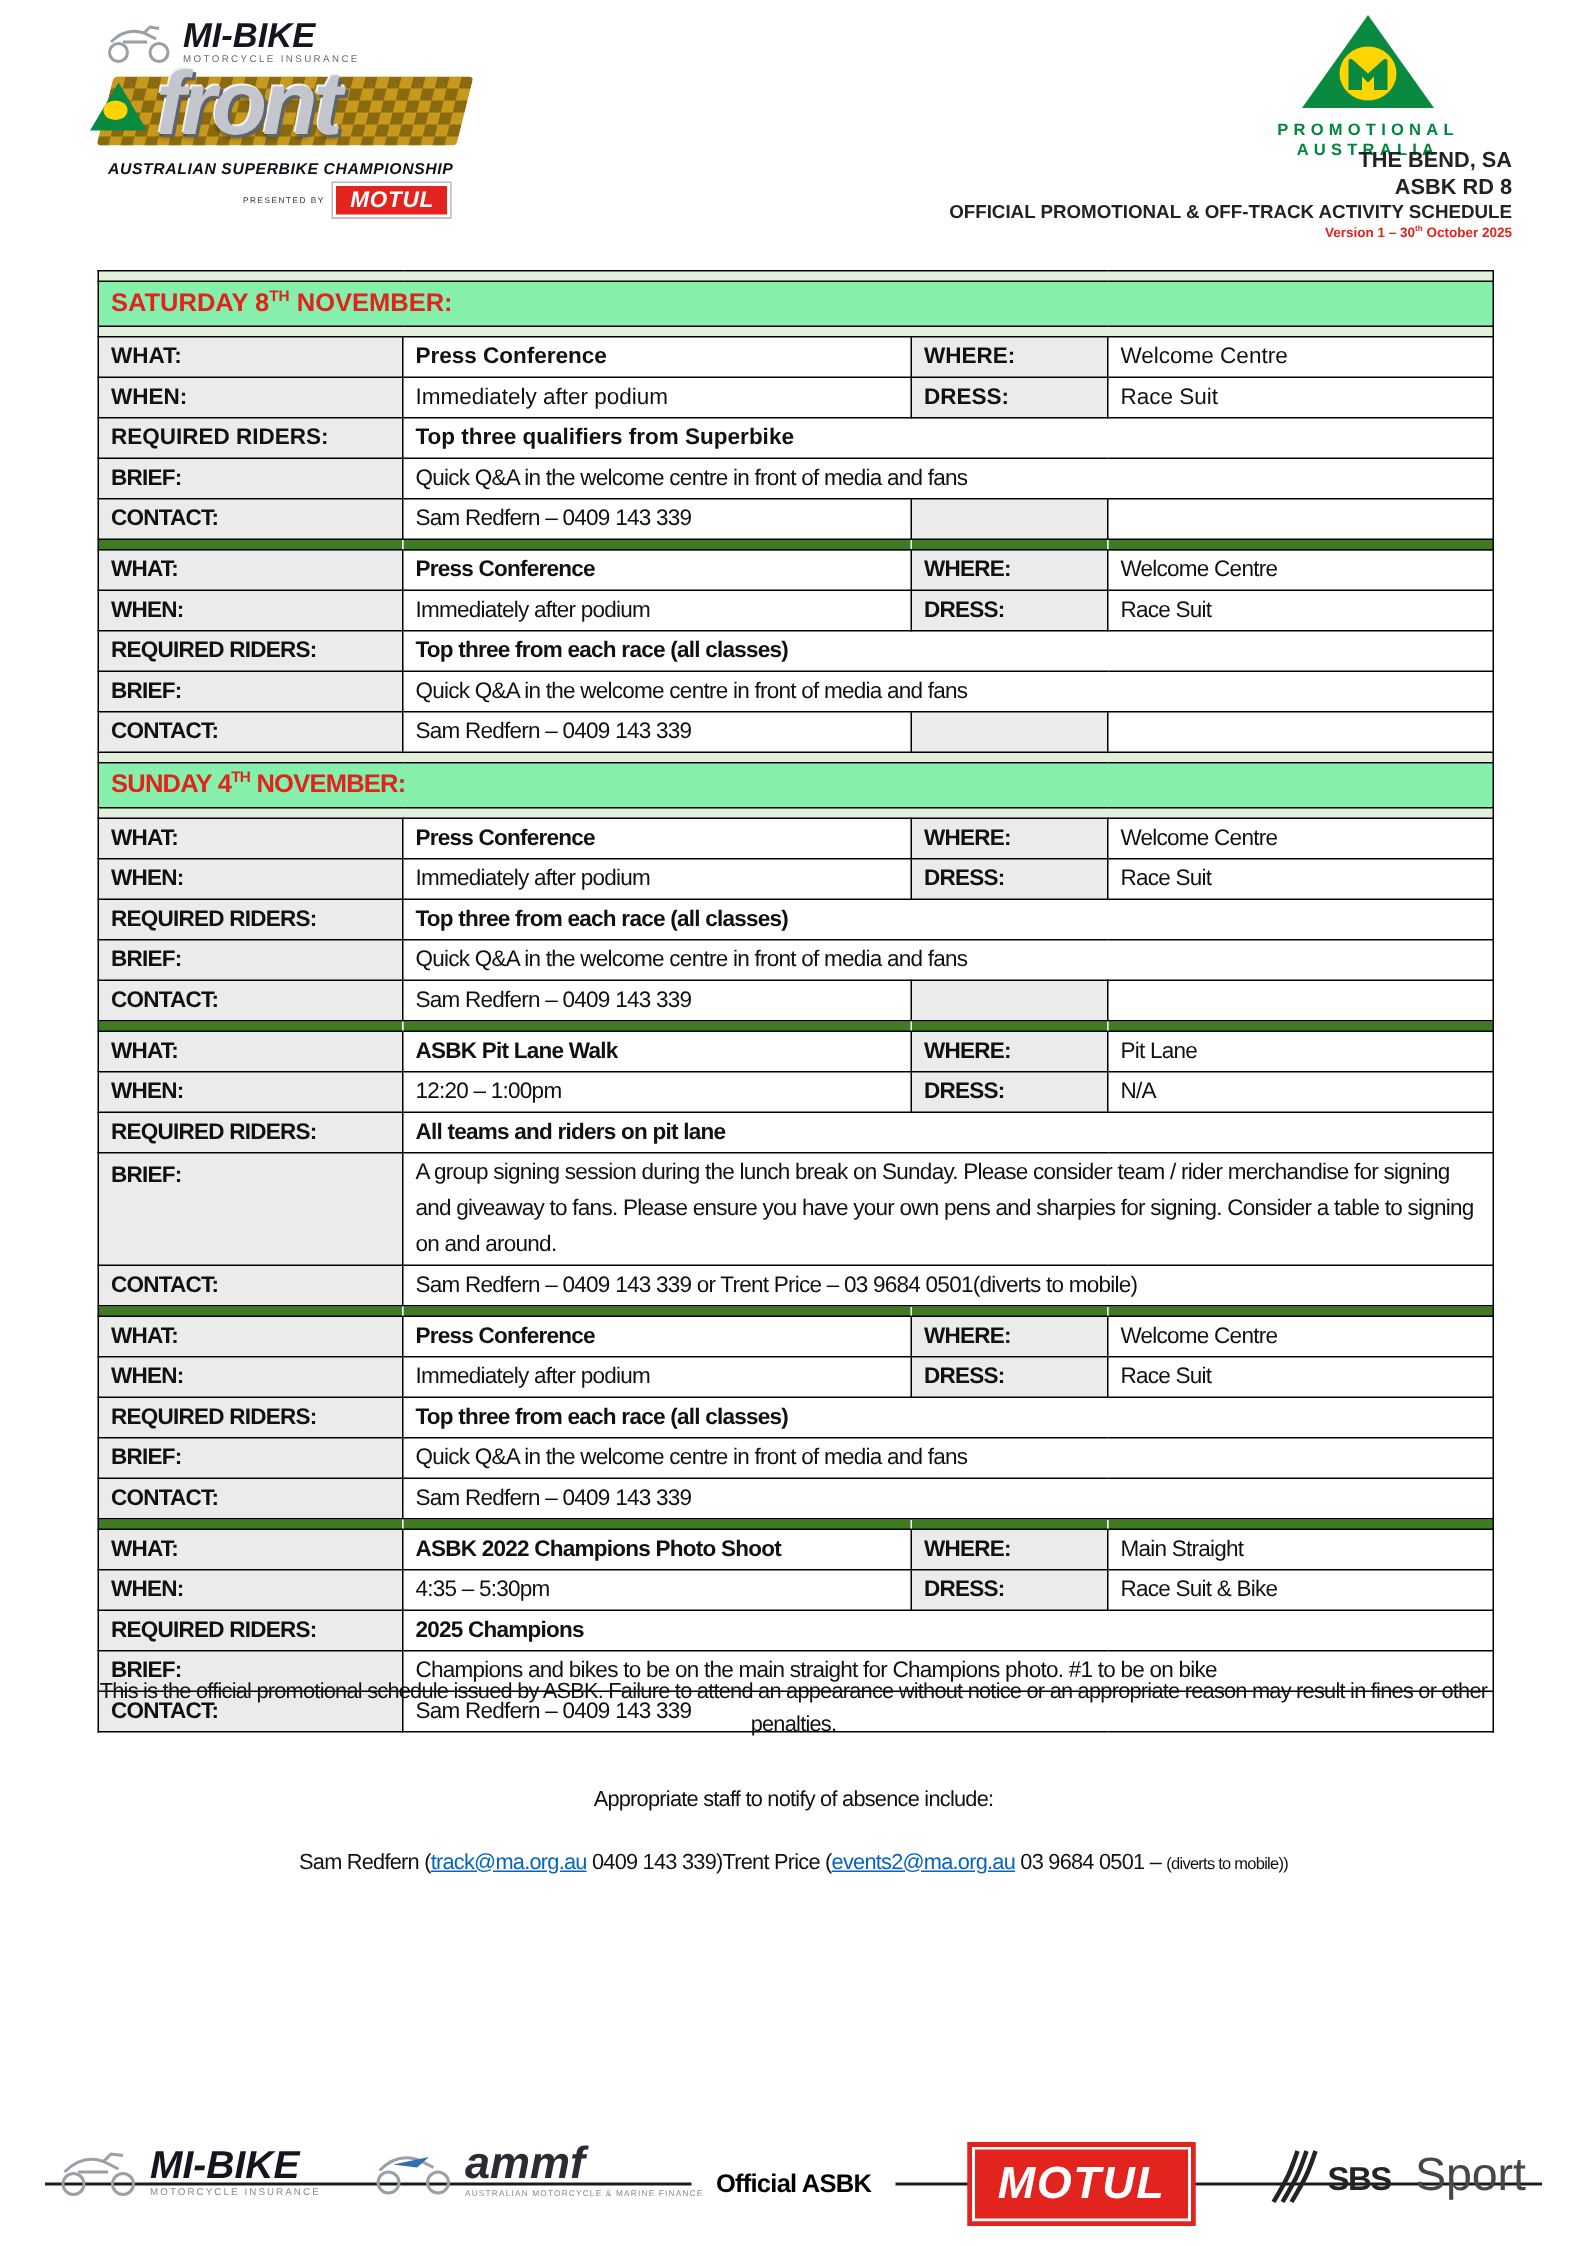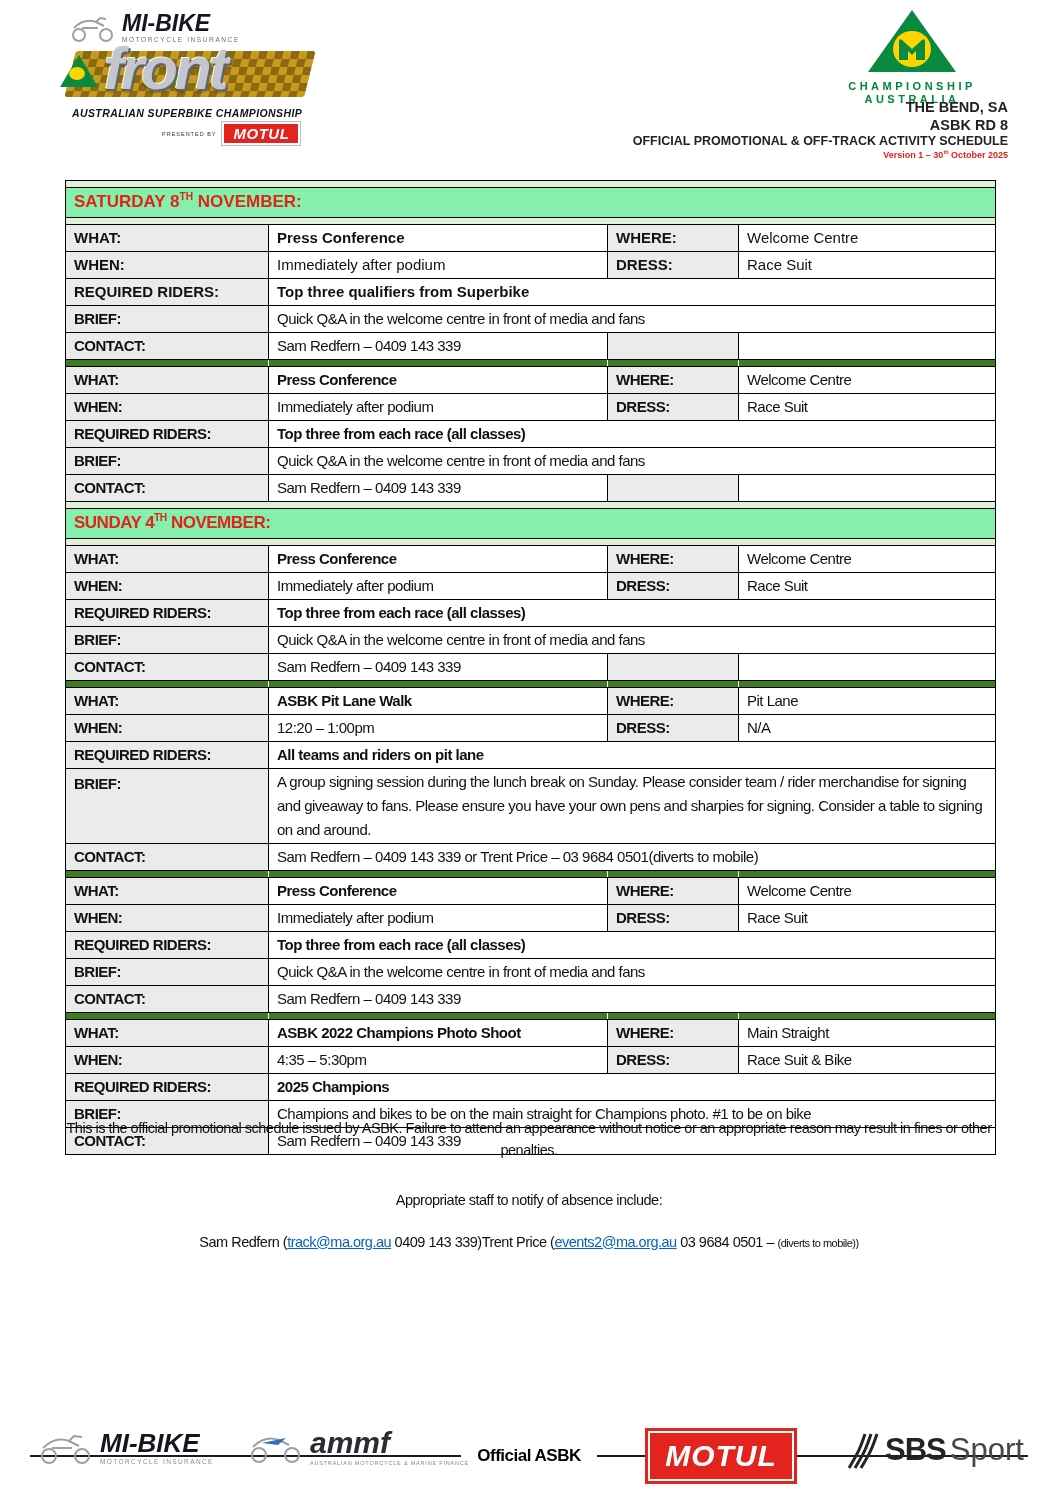--- a/index.html
+++ b/index.html
@@ -68,22 +68,22 @@
   .lg-name{font-style:italic;font-weight:900;font-size:26px;color:#15151f;line-height:1;}
   .lg-tag{font-size:6.5px;color:#8a8a90;letter-spacing:1.4px;margin-top:2px;}
   .lg-ammf{left:248px;top:6px;}
   .ammf-name{font-style:italic;font-weight:900;font-size:30px;color:#2b2b33;line-height:1;}
   .ammf-tag{font-size:5.5px;color:#8a8a90;letter-spacing:.8px;margin-top:2px;text-align:center;}
   .lg-motul{left:645px;top:6px;}
   .motul-box{background:#e3231e;width:146px;height:50px;display:flex;align-items:center;justify-content:center;
     border:3px solid #e3231e;box-shadow:inset 0 0 0 2px #fff;}
   .motul-text{color:#fff;font-style:italic;font-weight:900;font-size:30px;letter-spacing:1px;}
   .lg-sbs{left:845px;top:8px;}
-  .sbs-bold{font-weight:900;font-size:31px;color:#242428;letter-spacing:-1px;}
-  .sbs-light{font-weight:400;font-size:31px;color:#46464c;margin-left:4px;letter-spacing:0;}
+  .sbs-bold{font-weight:900;font-size:22px;color:#242428;letter-spacing:-1px;}
+  .sbs-light{font-weight:400;font-size:31px;color:#46464c;margin-left:16px;letter-spacing:0;}
 </style>
 </head>
 <body>
 
 <div class="asbk-logo">
   <div class="mibike-row">
     <svg width="46" height="28" viewBox="0 0 46 28">
       <circle cx="9" cy="21" r="6" fill="none" stroke="#9aa0a6" stroke-width="2"></circle>
       <circle cx="36" cy="21" r="6" fill="none" stroke="#9aa0a6" stroke-width="2"></circle>
       <path d="M4 14 Q14 4 26 8 L34 12 M12 14 L28 14 M26 8 L30 4 L36 5" fill="none" stroke="#9aa0a6" stroke-width="2"></path>
@@ -106,21 +106,21 @@
   </div>
 </div>
 
 <div class="ma-logo">
   <svg width="92" height="66" viewBox="0 0 92 66">
     <polygon points="46,2 90,64 2,64" fill="#0a8a41"></polygon>
     <ellipse cx="46" cy="41" rx="19" ry="18" fill="#ffd500"></ellipse>
     <path d="M33,52 L33,33 Q33,30 36,32 L46,41 L56,32 Q59,30 59,33 L59,52 L50,52 L50,43 L46,47 L42,43 L42,52 Z" fill="#0a8a41"></path>
   </svg>
   <div class="ma-text">
-    <div>CHAMPIONSHIP</div>
+    <div>PROMOTIONAL</div>
     <div>AUSTRALIA</div>
   </div>
 </div>
 
 <div class="event-block">
   <div class="event-location">THE BEND, SA</div>
   <div class="event-round">ASBK RD 8</div>
   <div class="event-title">OFFICIAL PROMOTIONAL &amp; OFF-TRACK ACTIVITY SCHEDULE</div>
   <div class="event-version"><span>Version 1 – 30</span><sup>th</sup><span> October 2025</span></div>
 </div>

